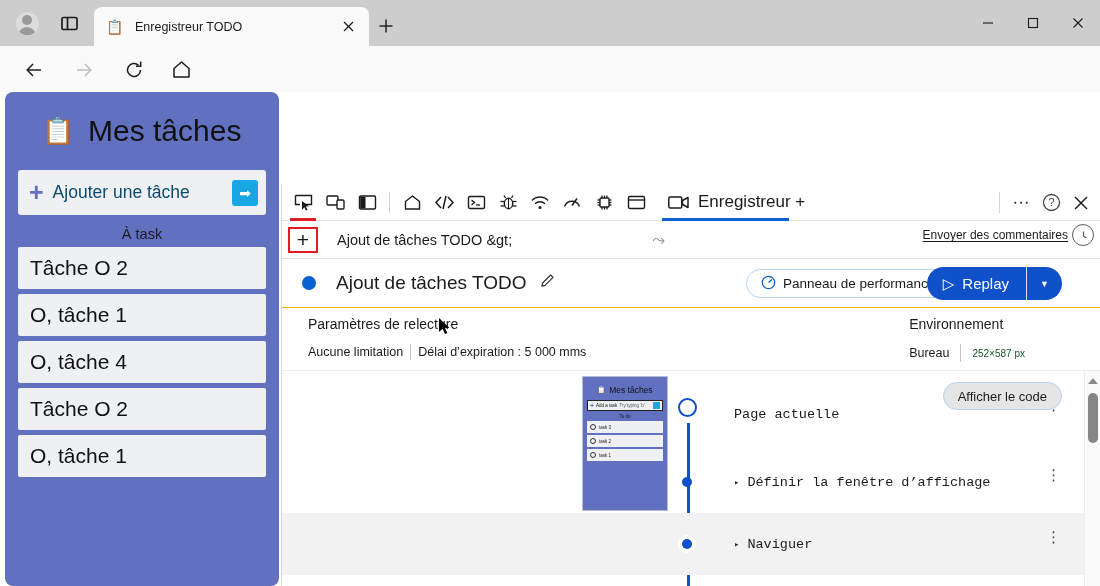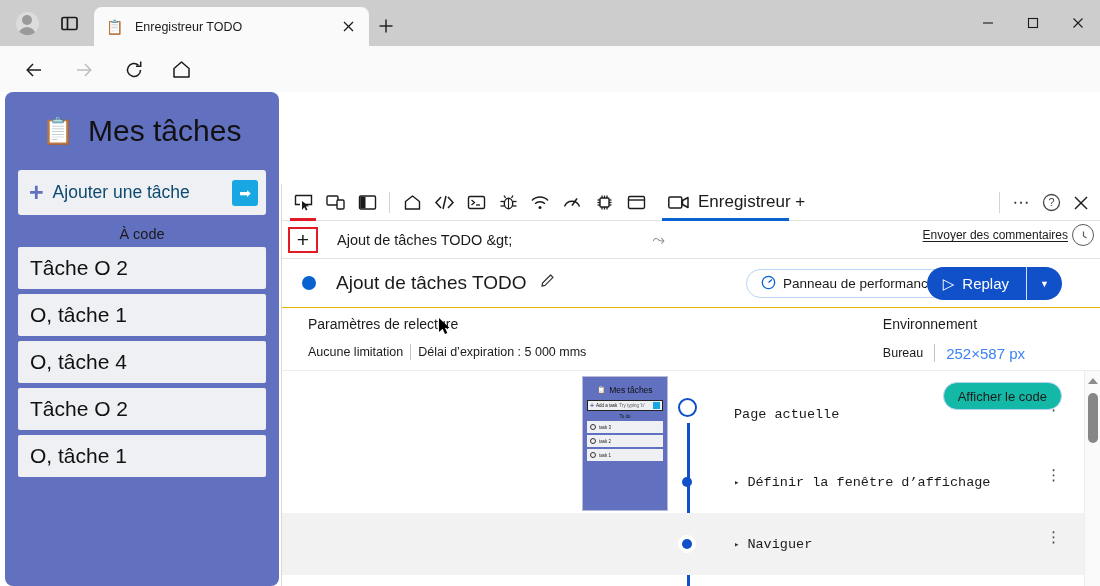--- a/index.html
+++ b/index.html
@@ -232,31 +232,31 @@
     padding-top: 7px;
   }
   .set-col-left { position: absolute; left: 26px; top: 8px; }
   .set-title { font-size: 14px; color: #1b1b1b; }
   .set-sub { margin-top: 12px; font-size: 12.5px; color: #1b1b1b; display: flex; align-items: center; }
   .set-sub .divider { width: 1px; height: 16px; background: #c4c4c4; margin: 0 7px; }
   .set-col-right { position: absolute; right: 75px; top: 8px; text-align: left; }
   .env-title { font-size: 14px; color: #1b1b1b; }
   .env-sub { margin-top: 12px; font-size: 12.5px; color: #1b1b1b; display: flex; align-items: center; }
   .env-sub .divider { width: 1px; height: 18px; background: #c4c4c4; margin: 0 11px; }
-  .env-size { font-size: 15px; color: #3b82f6; }
+  .env-size { font-size: 10px; color: #14532d; }
   .cursor-arrow {
     position: absolute; left: 157px; top: 10px; width: 12px; height: 17px;
     pointer-events: none;
   }
 
   
   .steps-area { position: relative; height: 308px; overflow: hidden; }
   .show-code-btn {
     position: absolute; right: 38px; top: 11px; height: 28px;
-    border: 1px solid #b9d3f5; border-radius: 14px; background: #14b8a6;
+    border: 1px solid #b9d3f5; border-radius: 14px; background: #e5e5e5;
     display: flex; align-items: center; padding: 0 14px;
     font-size: 13px; color: #1b1b1b; z-index: 3;
   }
   .timeline-line {
     position: absolute; left: 405px; top: 52px; width: 2.5px; height: 256px;
     background: #1050c8;
   }
   .step-row {
     position: relative; height: 62px; display: flex; align-items: center; font-family: Liberation Mono, monospace;
   }
@@ -434,21 +434,21 @@
         <span class="todo-head-icon">📋</span>
         <span class="todo-head-title">Mes tâches</span>
       </div>
 
       <div class="add-task-row">
         <span class="add-plus">+</span>
         <span class="add-input-txt">Ajouter une tâche</span>
         <span class="add-go">➡</span>
       </div>
 
-      <div class="todo-subhead">À code</div>
+      <div class="todo-subhead">À task</div>
 
       <div class="task-list">
         <div class="task-item">Tâche O 2</div>
         <div class="task-item">O, tâche 1</div>
         <div class="task-item">O, tâche 4</div>
         <div class="task-item">Tâche O 2</div>
         <div class="task-item">O, tâche 1</div>
       </div>
     </div>
 

